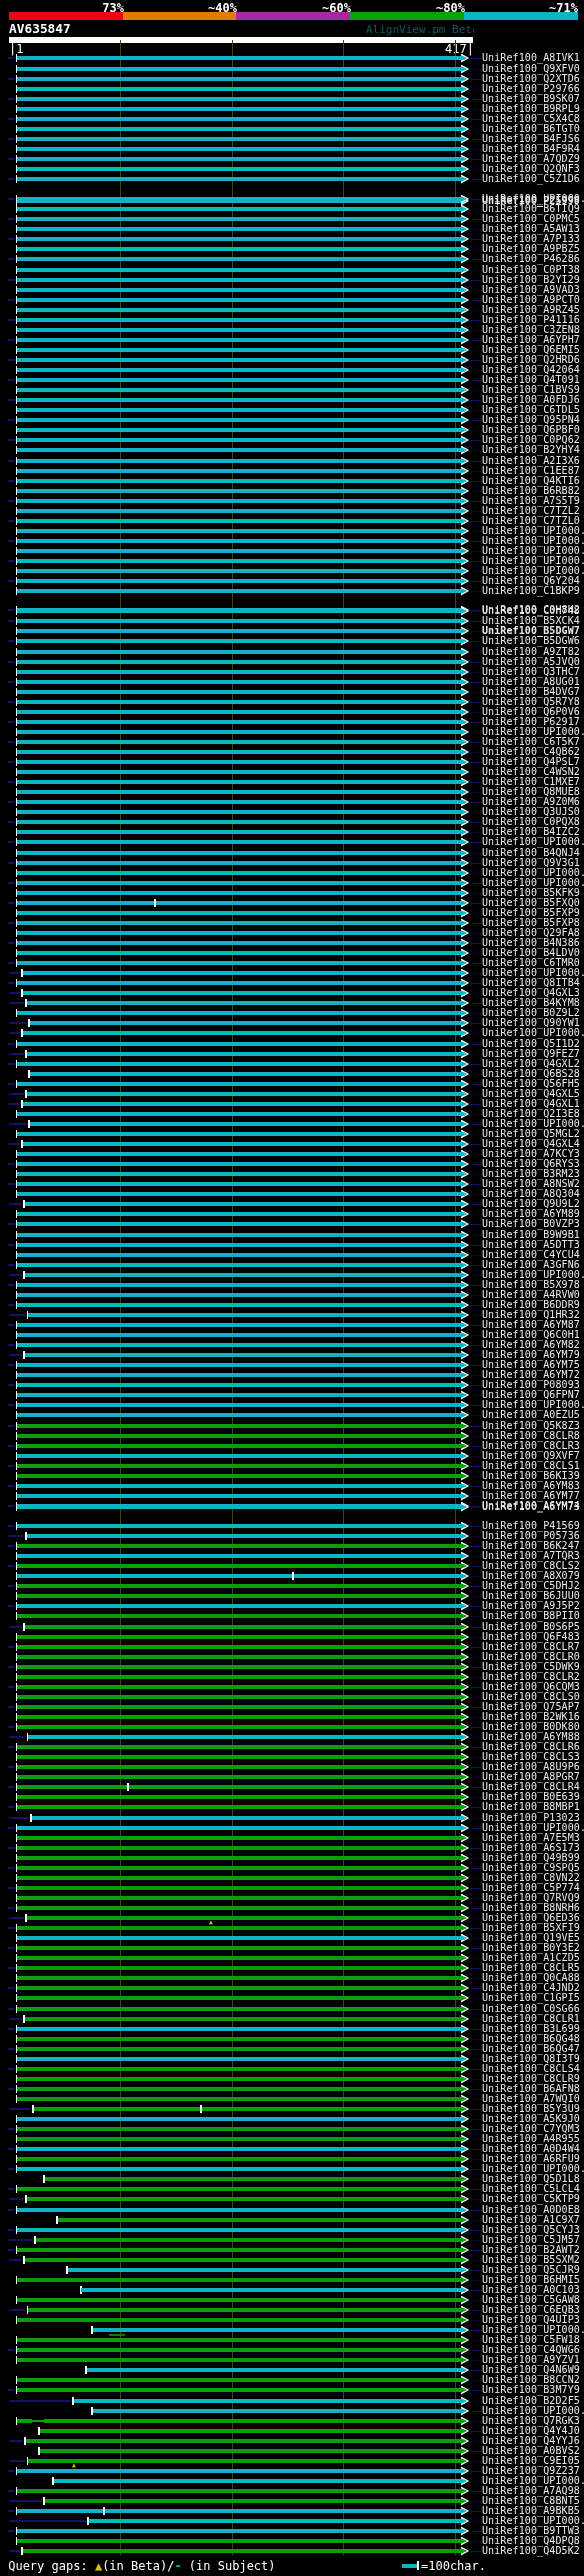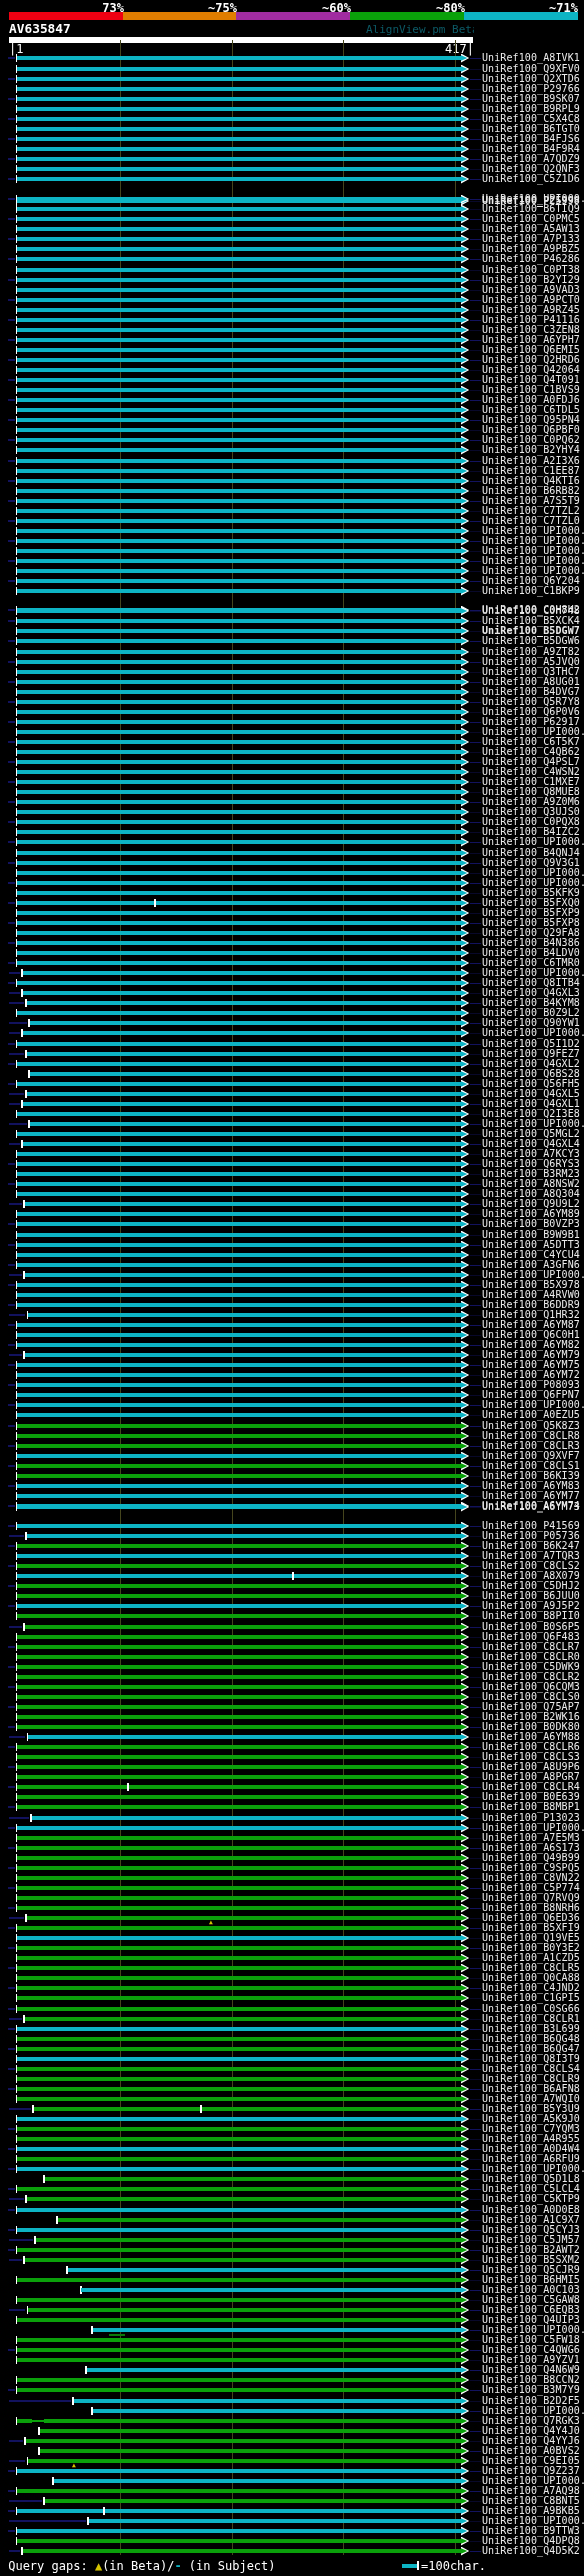--- a/index.html
+++ b/index.html
@@ -36,21 +36,21 @@
 </style>
 </head>
 <body>
 
 <div id="screen">
 
   <div id="scale-bar">
       <div class="scale-seg" style="left: 9.1px; width: 114px; background: rgb(239, 0, 18);"></div>
       <div class="scale-label" style="left: 124px;">73%</div>
       <div class="scale-seg" style="left: 123px; width: 114px; background: rgb(224, 125, 0);"></div>
-      <div class="scale-label" style="left: 237px;">~75%</div>
+      <div class="scale-label" style="left: 237px;">~40%</div>
       <div class="scale-seg" style="left: 236px; width: 114px; background: rgb(160, 44, 160);"></div>
       <div class="scale-label" style="left: 351px;">~60%</div>
       <div class="scale-seg" style="left: 350px; width: 114px; background: rgb(10, 160, 10);"></div>
       <div class="scale-label" style="left: 465px;">~80%</div>
       <div class="scale-seg" style="left: 464px; width: 114px; background: rgb(13, 180, 196);"></div>
       <div class="scale-label" style="left: 578px;">~71%</div>
     </div>
 
   <div id="query-name">AV635847</div>
   <div id="watermark">AlignView.pm Beta rel.7</div>

